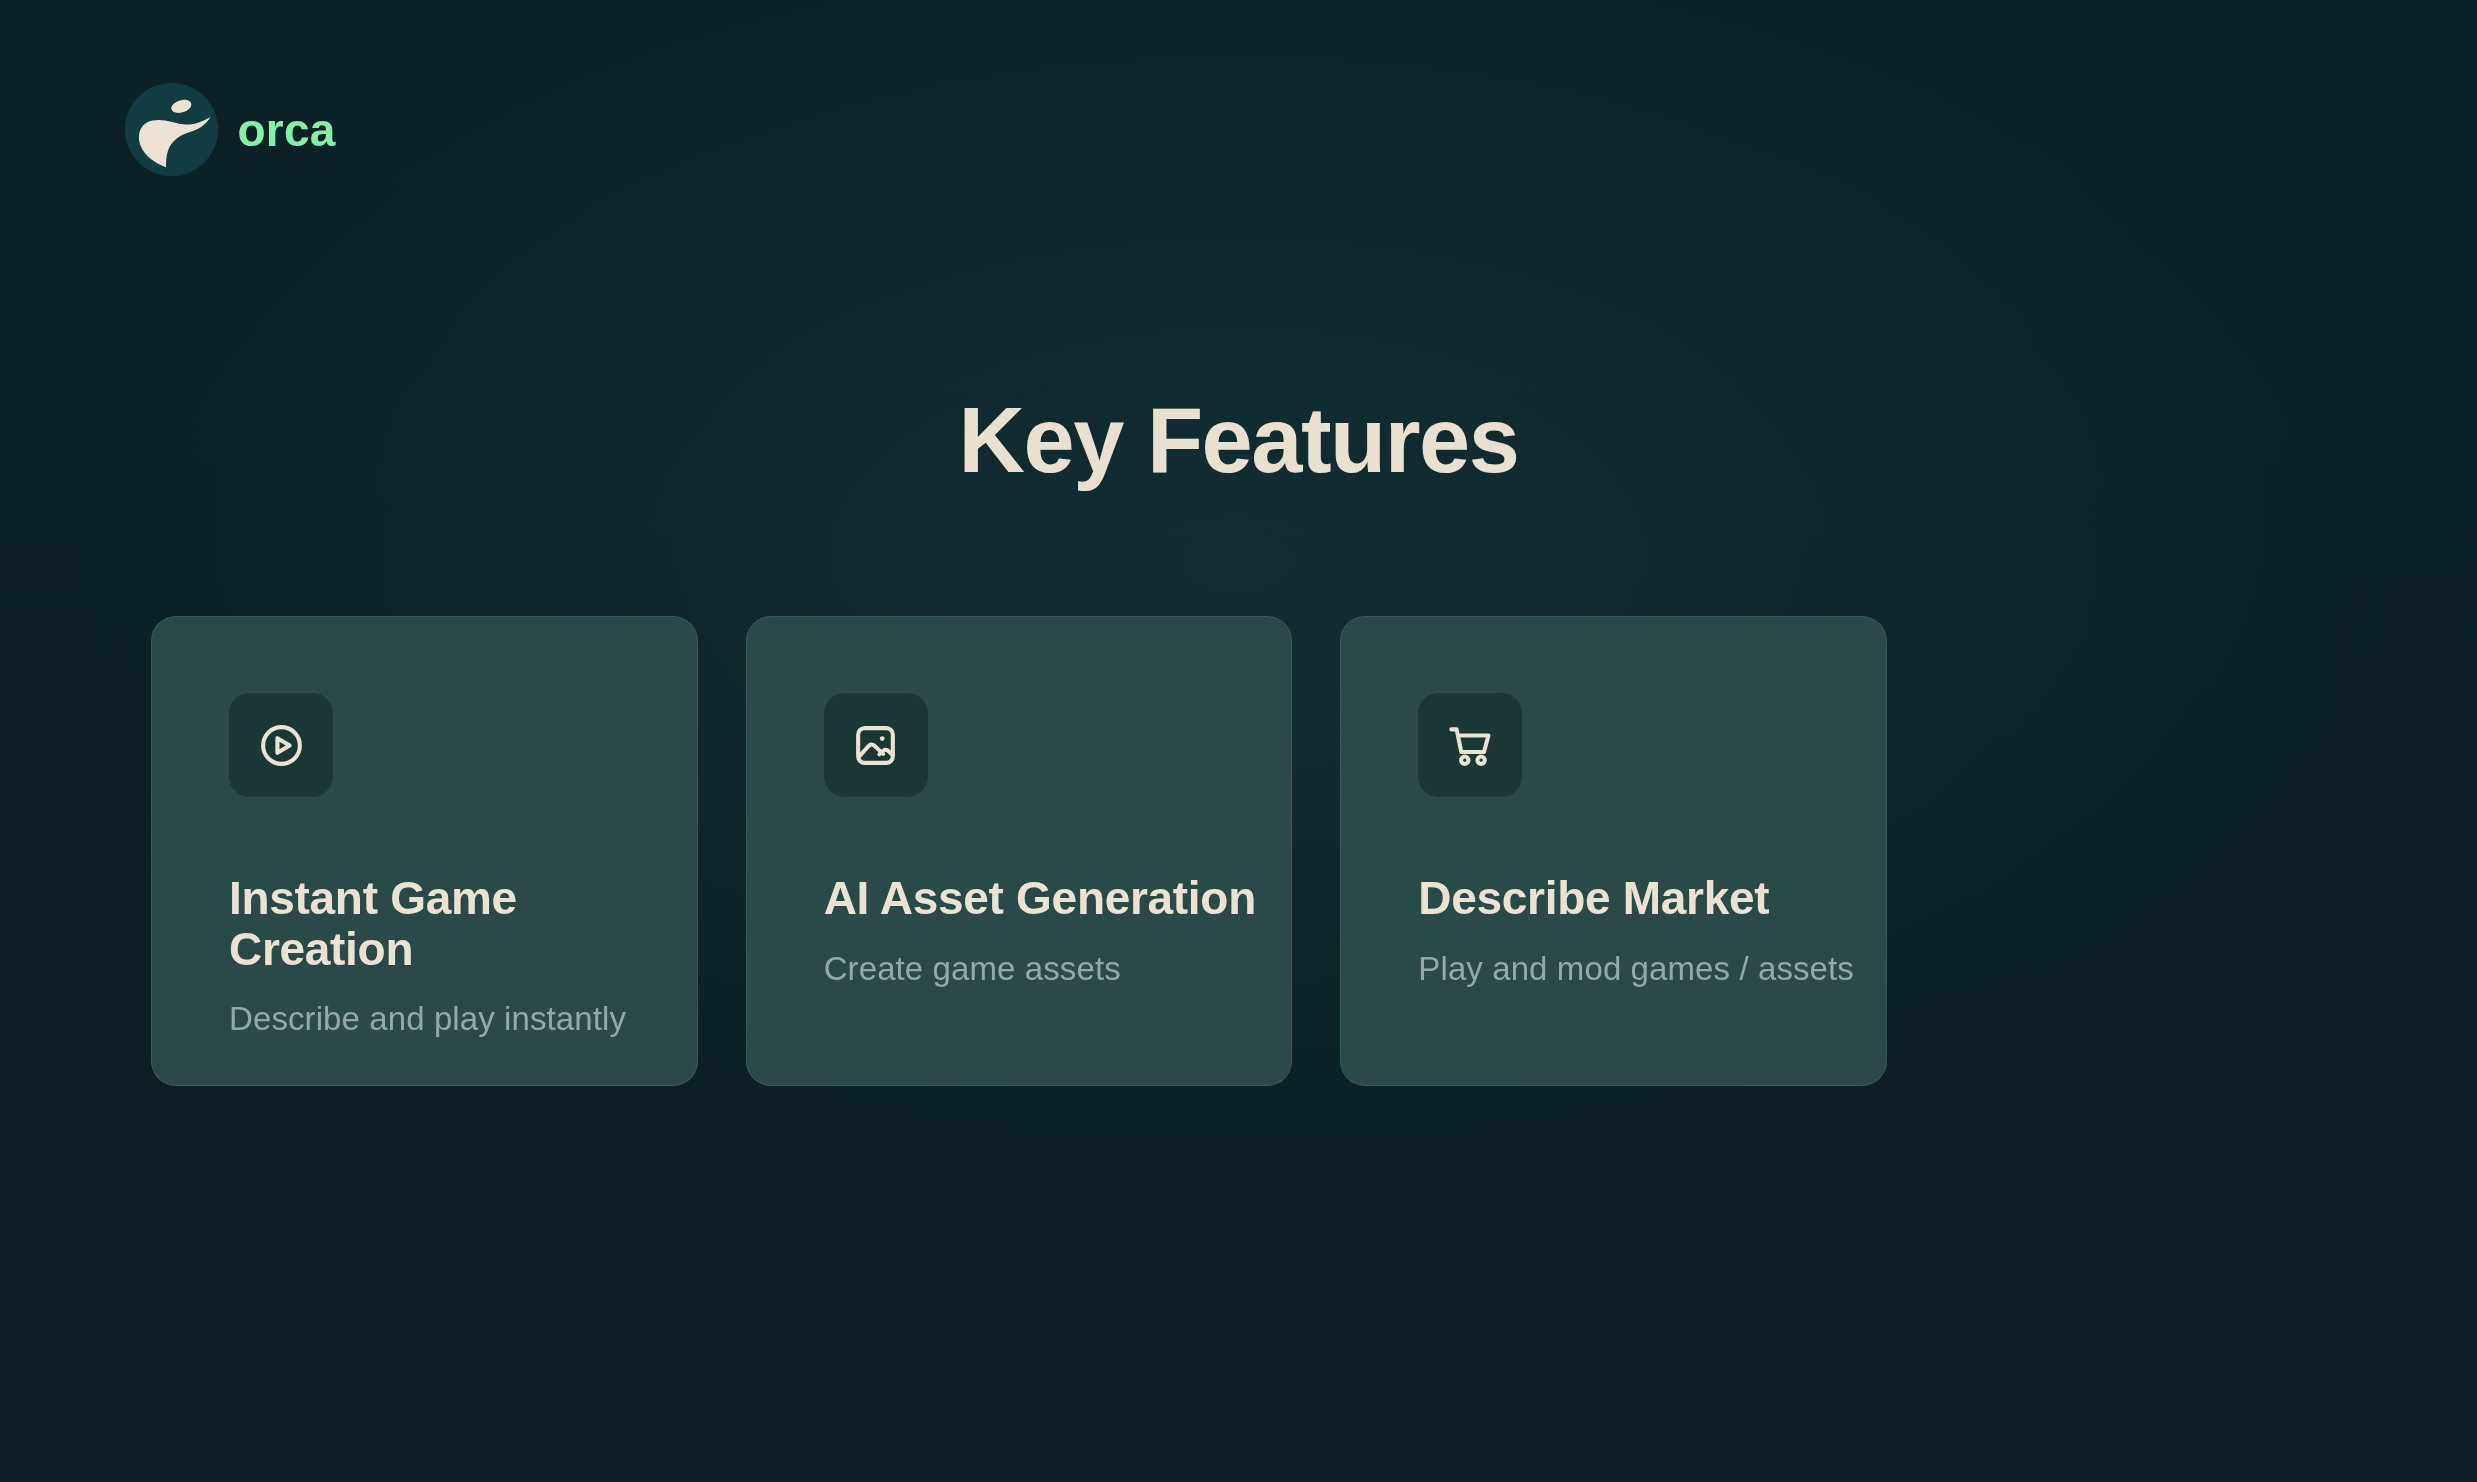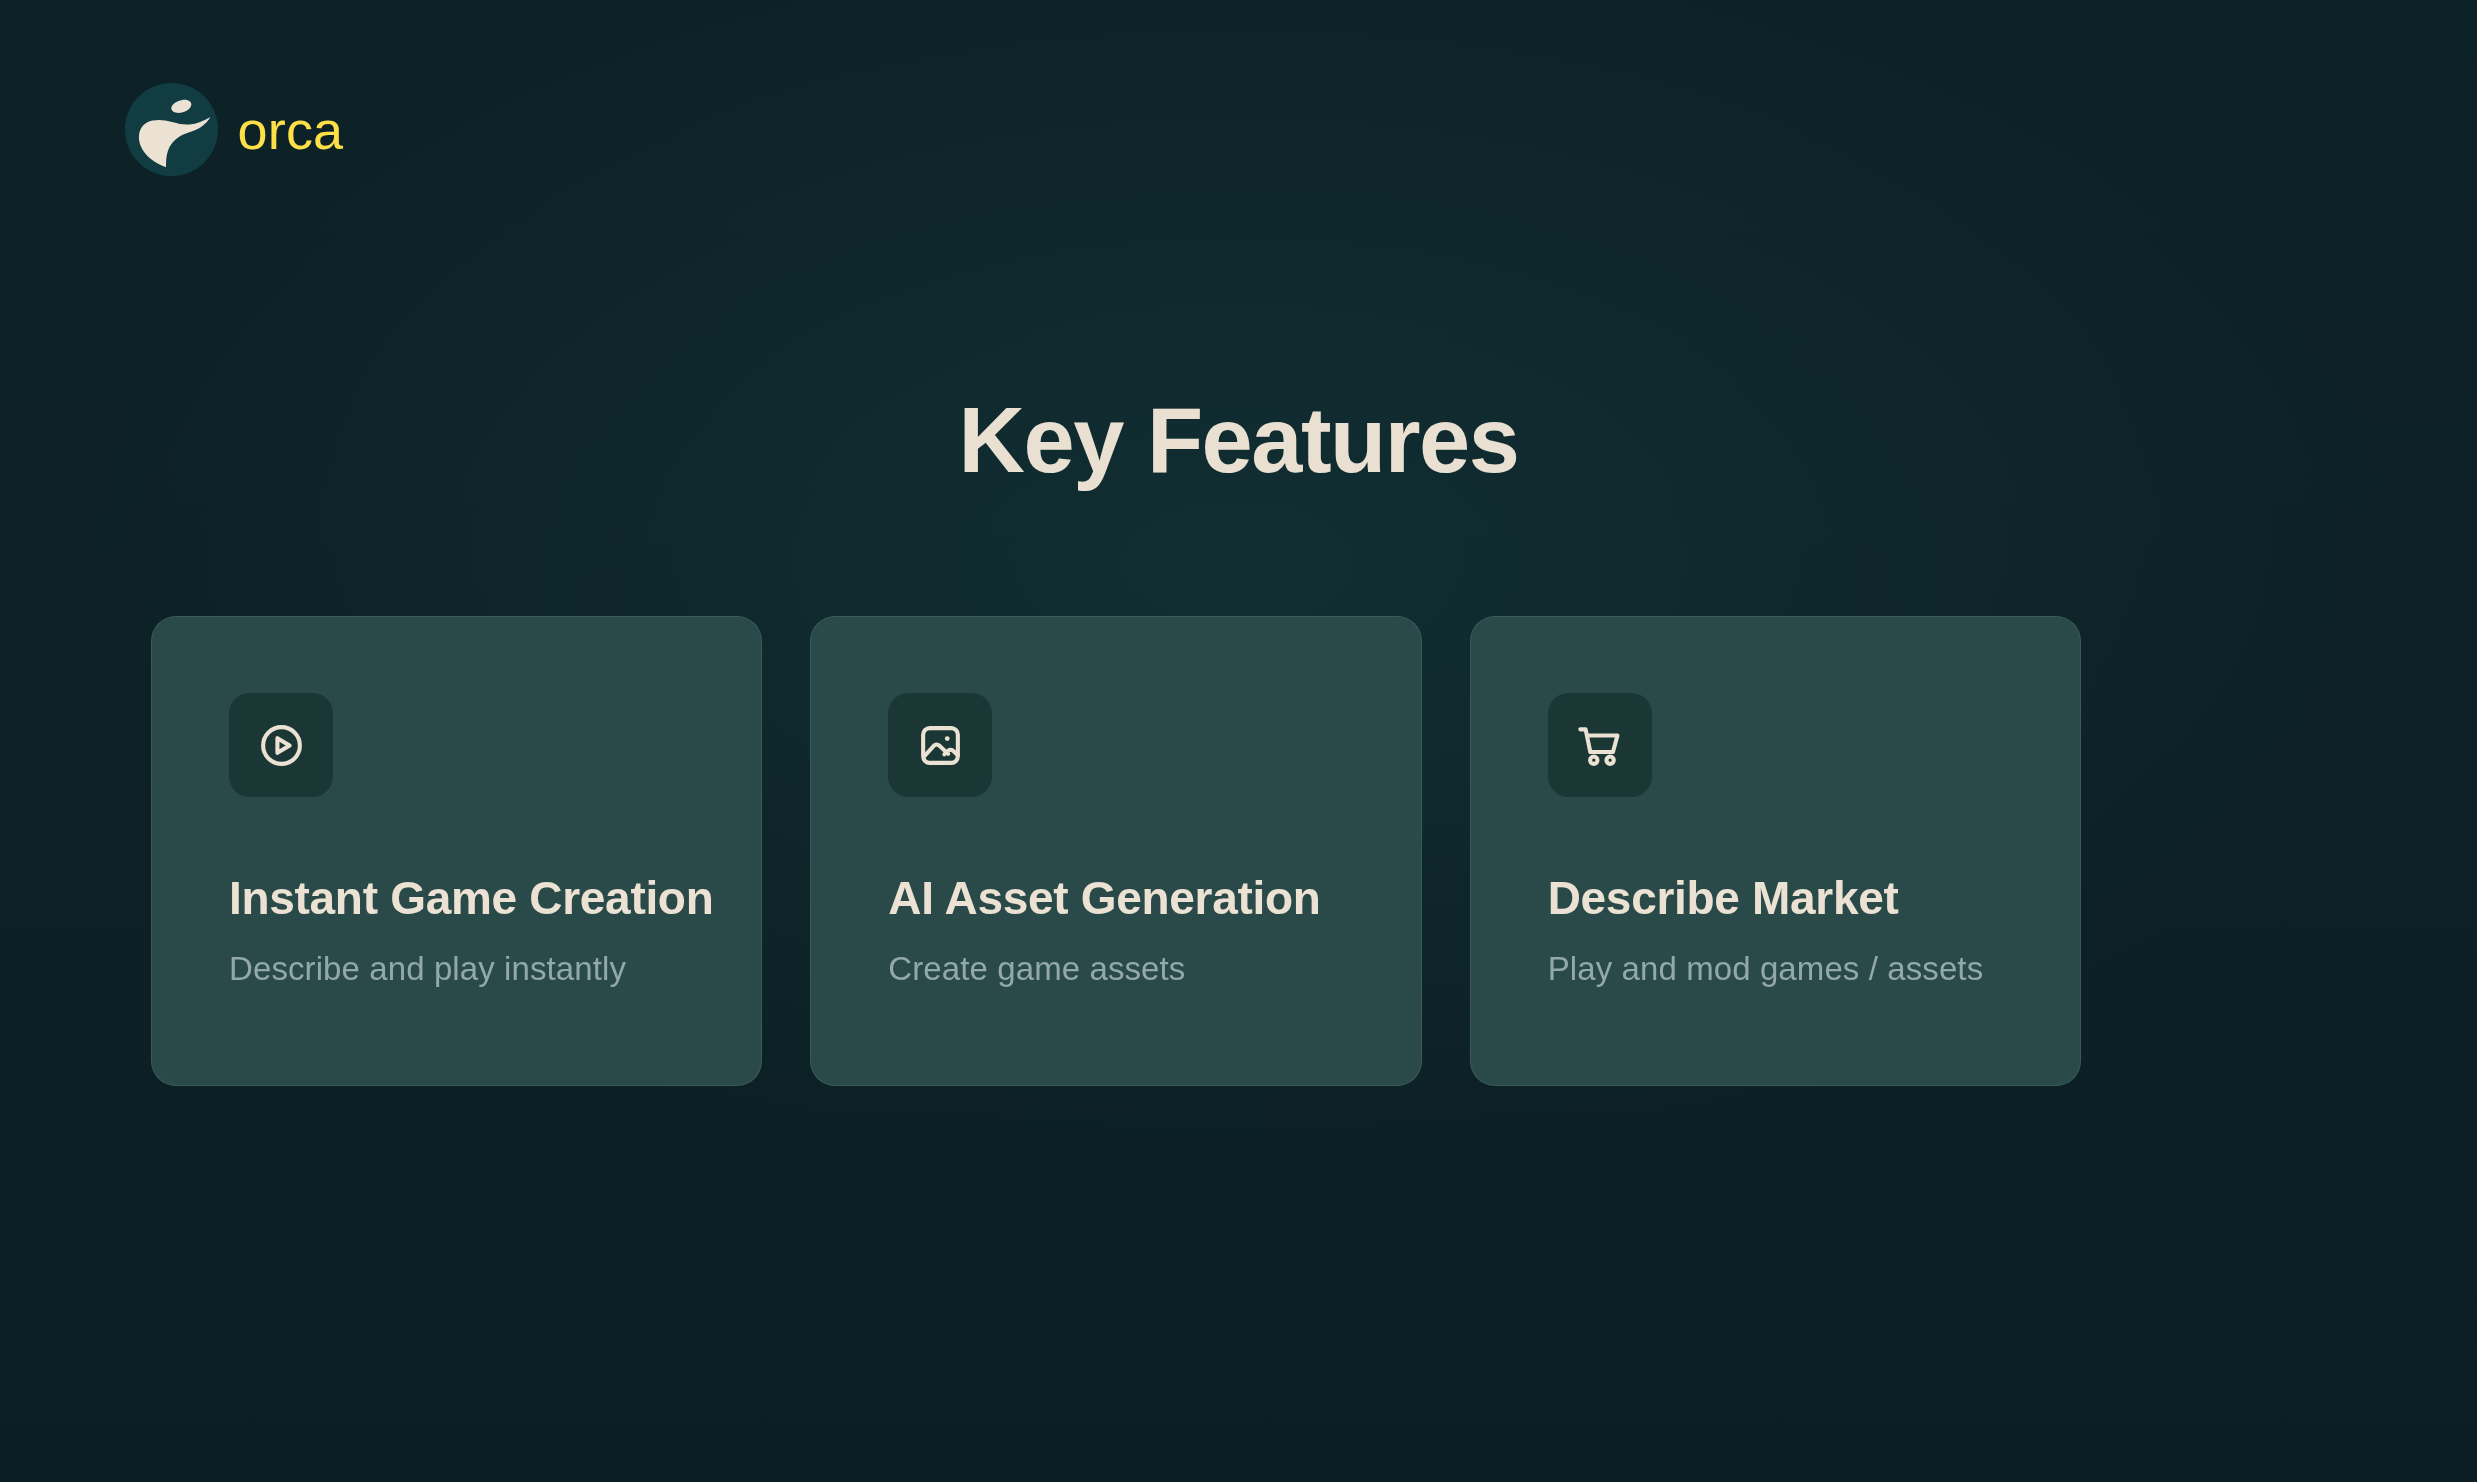--- a/index.html
+++ b/index.html
@@ -35,23 +35,23 @@
     border-radius: 50%;
     background: #103c42;
     display: flex;
     align-items: center;
     justify-content: center;
     flex: none;
     overflow: hidden;
   }
   .brand-mark svg { display: block; }
   .brand-name {
-    font-size: 54px;
-    font-weight: normal;
-    color: #fde047;
+    font-size: 46px;
+    font-weight: bold;
+    color: #86efac;
     letter-spacing: 0.2px;
     line-height: 1;
   }
 
   
   .section-title {
     position: absolute;
     left: 0;
     right: 0;
     top: 382px;
@@ -62,21 +62,21 @@
     letter-spacing: -1.5px;
     line-height: 1.08;
     margin-top: 9px;
   }
 
   
   .cards {
     position: absolute;
     left: 151px;
     top: 616px;
-    width: 1930px;
+    width: 1736px;
     display: flex;
     gap: 48px;
     justify-content: center;
   }
   .feature-card {
     flex: 1 1 0;
     height: 470px;
     background: #2a4a49;
     border: 1px solid rgba(176,206,202,0.13);
     border-radius: 25px;

